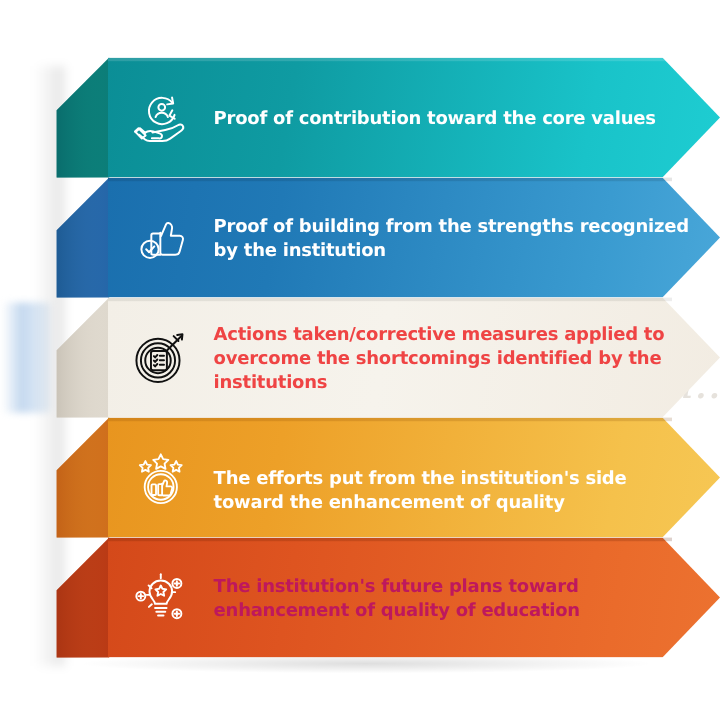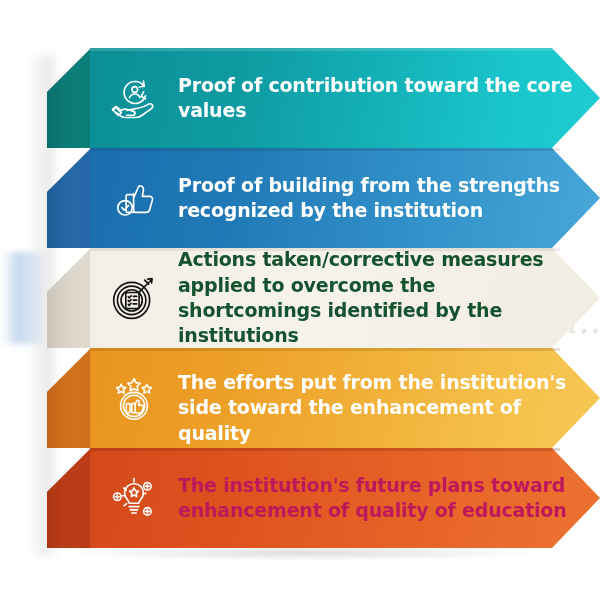--- a/index.html
+++ b/index.html
@@ -130,36 +130,36 @@
     height: 100px;
     display: flex;
     align-items: center;
     justify-content: center;
   }
   .icon-wrap svg { display: block; }
 
   .band-text {
     font-family: "DejaVu Sans", sans-serif;
     font-weight: 700;
-    font-size: 19px;
+    font-size: 15px;
     line-height: 1.34;
     letter-spacing: -0.2px;
     padding-right: 18px;
   }
 
   
   .b1 .arrow { background: linear-gradient(100deg, #0b8e96 0%, #0f9ba2 30%, #19c3c9 78%, #1ecdd2 100%); }
   .b2 .arrow { background: linear-gradient(100deg, #1a6fae 0%, #2079b6 28%, #3a9bd0 80%, #49a7d9 100%); }
   .b3 .arrow { background: linear-gradient(100deg, #f3efe7 0%, #f6f3ec 45%, #f2ece2 100%); }
   .b4 .arrow { background: linear-gradient(100deg, #e8951f 0%, #eda028 28%, #f5c14b 82%, #f6c754 100%); }
   .b5 .arrow { background: linear-gradient(100deg, #d4491a 0%, #de5420 30%, #ea6b2b 82%, #ec7230 100%); }
 
   .b1 .band-text { color: #ffffff; }
   .b2 .band-text { color: #ffffff; }
-  .b3 .band-text { color: #14532d; }
+  .b3 .band-text { color: #ef4444; }
   .b4 .band-text { color: #ffffff; margin-top: 20px; }
   .b5 .band-text { color: #be185d; }
 
   
   .stack-shadow {
     position: absolute;
     left: 70px;
     top: 545px;
     width: 470px;
     height: 16px;

